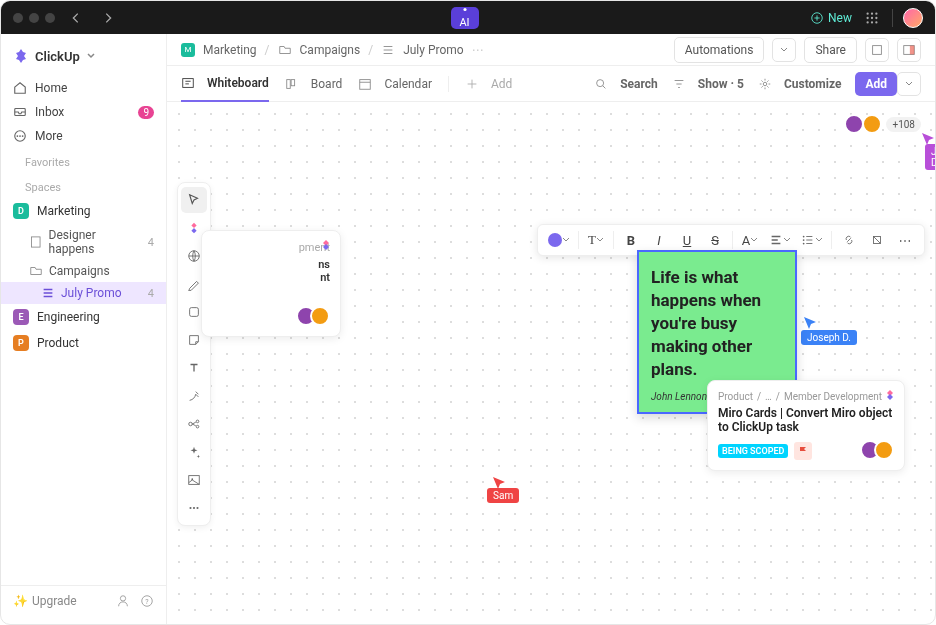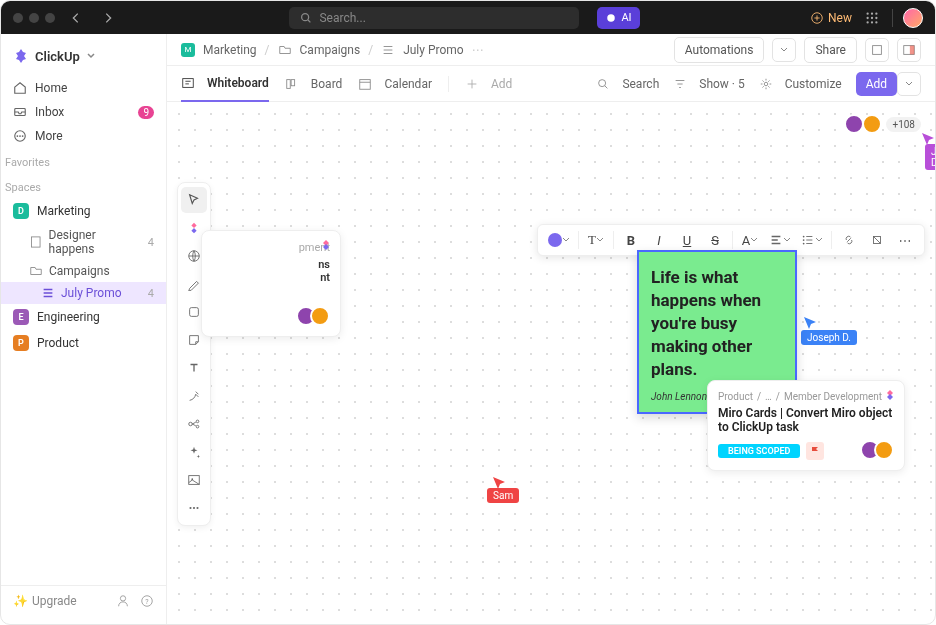--- a/index.html
+++ b/index.html
@@ -4,56 +4,56 @@
 <style>
 * { box-sizing: border-box; margin: 0; padding: 0; font-family: -apple-system, BlinkMacSystemFont, "Segoe UI", Roboto, sans-serif; }
 body { width: 936px; height: 625px; background: #fff; overflow: hidden; border-radius: 10px; border:1px solid #e6e6e6; }
 
 
 .titlebar { height: 33px; background: #1a1a1a; display:flex; align-items:center; padding: 0 12px; color:#aaa; font-size:12px; gap:10px; }
 .traffic { display:flex; gap:6px; }
 .traffic span { width:10px; height:10px; border-radius:50%; background:#444; display:inline-block;}
 .navbtn { width:22px; height:22px; display:flex; align-items:center; justify-content:center; border-radius:4px; color:#aaa; cursor:pointer;}
 .search { flex:0 0 290px; margin-left:auto; margin-right:8px; height:22px; background:#2d2d2d; border-radius:5px; display:flex; align-items:center; padding:0 10px; color:#888; gap:6px;}
-.ai-pill { height:22px; background:#5a3fd9; border-radius:5px; color:#fff; display:flex; align-items:center; padding:0 8px; font-size:11px; gap:4px;}
+.ai-pill { height:22px; background:#5a3fd9; border-radius:5px; color:#fff; display:flex; align-items:center; padding:0 8px; font-size:11px; gap:4px;flex-direction:column;}
 .titlebar .spacer { flex:1; }
-.newbtn { display:flex; align-items:center; gap:4px; color:#fdba74; font-size:12px;}
+.newbtn { display:flex; align-items:center; gap:4px; color:#5eead4; font-size:12px;}
 .gridicon, .avatar-sm { width:20px; height:20px; border-radius:50%; }
 .gridicon { display:flex; align-items:center; justify-content:center;}
 .avatar-sm { background: linear-gradient(135deg,#f6a,#fa6); border:1px solid #fff;}
 
 .app { display:flex; height: calc(100% - 33px); }
 
 
 .sidebar { width:166px; border-right:1px solid #eee; padding:8px 0; display:flex; flex-direction:column; font-size:12px; color:#333;}
 .ws { display:flex; align-items:center; gap:6px; padding:6px 12px; font-weight:600; font-size:13px;}
 .ws-icon { width:16px; height:16px; display:flex; align-items:center; justify-content:center; color:#7b68ee;}
 .nav-item { display:flex; align-items:center; gap:8px; padding:5px 12px; color:#444; cursor:pointer;}
 .nav-item .badge { margin-left:auto; background:#e84393; color:#fff; border-radius:8px; font-size:10px; padding:1px 5px;}
-.section-label { font-size:11px; color:#aaa; padding:8px 4px 4px;}
+.section-label { font-size:11px; color:#aaa; padding:8px 24px 4px;}
 .space-item { display:flex; align-items:center; gap:8px; padding:5px 12px; cursor:pointer;}
 .space-icon { width:16px; height:16px; border-radius:4px; display:flex; align-items:center; justify-content:center; font-size:9px; color:#fff; font-weight:600;}
 .tree-child { display:flex; align-items:center; gap:6px; padding:4px 12px 4px 28px; color:#555; cursor:pointer;}
 .tree-child .count { margin-left:auto; color:#aaa; font-size:11px;}
 .tree-child.active { background:#eee6ff; color:#6b4fd8; border-radius:0;}
 .tree-grandchild { padding-left:40px; }
 .sidebar-footer { margin-top:auto; border-top:1px solid #eee; padding:8px 12px; display:flex; align-items:center; gap:10px; color:#888;}
 
 
 .main { flex:1; display:flex; flex-direction:column; min-width:0;}
 .crumbrow { height:32px; border-bottom:1px solid #eee; display:flex; align-items:center; padding:0 14px; font-size:12px; color:#666; gap:8px;}
 .crumb-chip { width:14px; height:14px; border-radius:3px; background:#1abc9c; color:#fff; font-size:8px; display:flex; align-items:center; justify-content:center;}
 .crumbrow .right { margin-left:auto; display:flex; gap:8px; align-items:center;}
 .pillbtn { height:24px; border:1px solid #e3e3e3; border-radius:5px; padding:12px 10px; font-size:12px; color:#555; background:#fff; display:flex; align-items:center; cursor:pointer;}
 .iconbtn { width:24px; height:24px; border:1px solid #e3e3e3; border-radius:5px; display:flex; align-items:center; justify-content:center; cursor:pointer; color:#888;}
 
 .tabrow { height:36px; border-bottom:1px solid #eee; display:flex; align-items:center; padding:0 14px; font-size:12px; color:#666; gap:16px;}
 .tab { display:flex; align-items:center; gap:12px; height:100%; cursor:pointer;}
 .tab.active { color:#333; font-weight:600; border-bottom:2px solid #7b68ee; margin-bottom:-1px;}
-.tabrow .right { margin-left:auto; display:flex; gap:14px; align-items:center;}
+.tabrow .right { margin-left:auto; display:flex; gap:14px; align-items:center;font-weight:bold;}
 .addbtn { background:#7b68ee; color:#fff; border-radius:5px; height:24px; padding:0 10px; font-size:12px; display:flex; align-items:center; cursor:pointer;}
 
 
 .canvas { flex:1; position:relative; background-image: radial-gradient(#ddd 1px, transparent 1px); background-size: 16px 16px; background-position: 4px 4px; overflow:hidden;}
 
 .avatars-topright { position:absolute; top:12px; right:14px; display:flex; align-items:center; gap:4px;}
 .av { width:20px; height:20px; border-radius:50%; border:2px solid #fff; margin-left:-6px;}
 .av1 { background:#8e44ad;}
 .av2 { background:#f39c12;}
 .morepill { background:#f2f2f2; border-radius:10px; font-size:10px; padding:2px 6px; color:#555;}
@@ -74,21 +74,21 @@
 
 .sticky { position:absolute; left:470px; top:148px; width:160px; background:#7aeb8f; border:2px solid #4a68ff; padding:14px 12px 10px; box-shadow:0 4px 10px rgba(0,0,0,.15);}
 .sticky .quote { font-size:17px; font-weight:700; color:#222; line-height:1.35;}
 .sticky .author { font-size:10px; color:#333; margin-top:10px; font-style:italic;}
 
 .card-right { position:absolute; right:30px; top:278px; width:198px; background:#fff; border:1px solid #eee; border-radius:8px; box-shadow:0 2px 8px rgba(0,0,0,.08); padding:10px; font-size:11px;}
 .card-right .crumbs { color:#999; font-size:10px; display:flex; gap:4px; align-items:center;}
 .card-right .corner { position:absolute; top:8px; right:8px;}
 .card-right .title { font-weight:600; color:#222; margin-top:4px; font-size:12px;}
 .card-right .tags { display:flex; gap:6px; margin-top:8px; align-items:center;}
-.tag-scoped { background:#00d4ff; color:#fff; font-size:9px; padding:2px 10px; border-radius:3px; font-weight:600;}
+.tag-scoped { background:#00d4ff; color:#fff; font-size:9px; padding:2px 4px; border-radius:3px; font-weight:600;}
 .tag-flag { background:#ffe5e0; color:#e74c3c; width:18px; height:18px; border-radius:3px; display:flex; align-items:center; justify-content:center;}
 .card-right .avs { position:absolute; right:10px; bottom:10px; display:flex;}
 
 .cursor-label { position:absolute; font-size:10px; color:#fff; padding:2px 6px; border-radius:3px;}
 .cur-arrow { position:absolute; }
 .cur-john { left:754px; top:30px; }
 .lab-john { left:758px; top:42px; background:#b84fd9;}
 .cur-joseph { right:118px; top:214px;}
 .lab-joseph { right:78px; top:228px; background:#3b82f6;}
 .cur-sam { left:325px; top:374px;}
@@ -110,27 +110,20 @@
       <svg class="ico" viewBox="0 0 16 16">
         <path d="M10 3l-5 5 5 5" stroke="currentColor" fill="none" stroke-width="1.5"></path>
       </svg>
     </div>
   <div class="navbtn">
       <svg class="ico" viewBox="0 0 16 16">
         <path d="M6 3l5 5-5 5" stroke="currentColor" fill="none" stroke-width="1.5"></path>
       </svg>
     </div>
   <div class="spacer"></div>
-  <div class="search">
-    <svg class="ico" viewBox="0 0 16 16">
-        <circle cx="7" cy="7" r="4" stroke="currentColor" fill="none" stroke-width="1.5"></circle>
-        <path d="M10 10l3 3" stroke="currentColor" stroke-width="1.5"></path>
-      </svg>
-    <span>Search...</span>
-  </div>
   <div class="ai-pill">
     <svg width="12" height="12" viewBox="0 0 16 16">
         <circle cx="8" cy="8" r="5" fill="#fff"></circle>
       </svg>
     <span>AI</span>
   </div>
   <div class="spacer"></div>
   <div class="newbtn">
     <svg class="ico" viewBox="0 0 16 16">
         <circle cx="8" cy="8" r="6" stroke="currentColor" fill="none"></circle>

